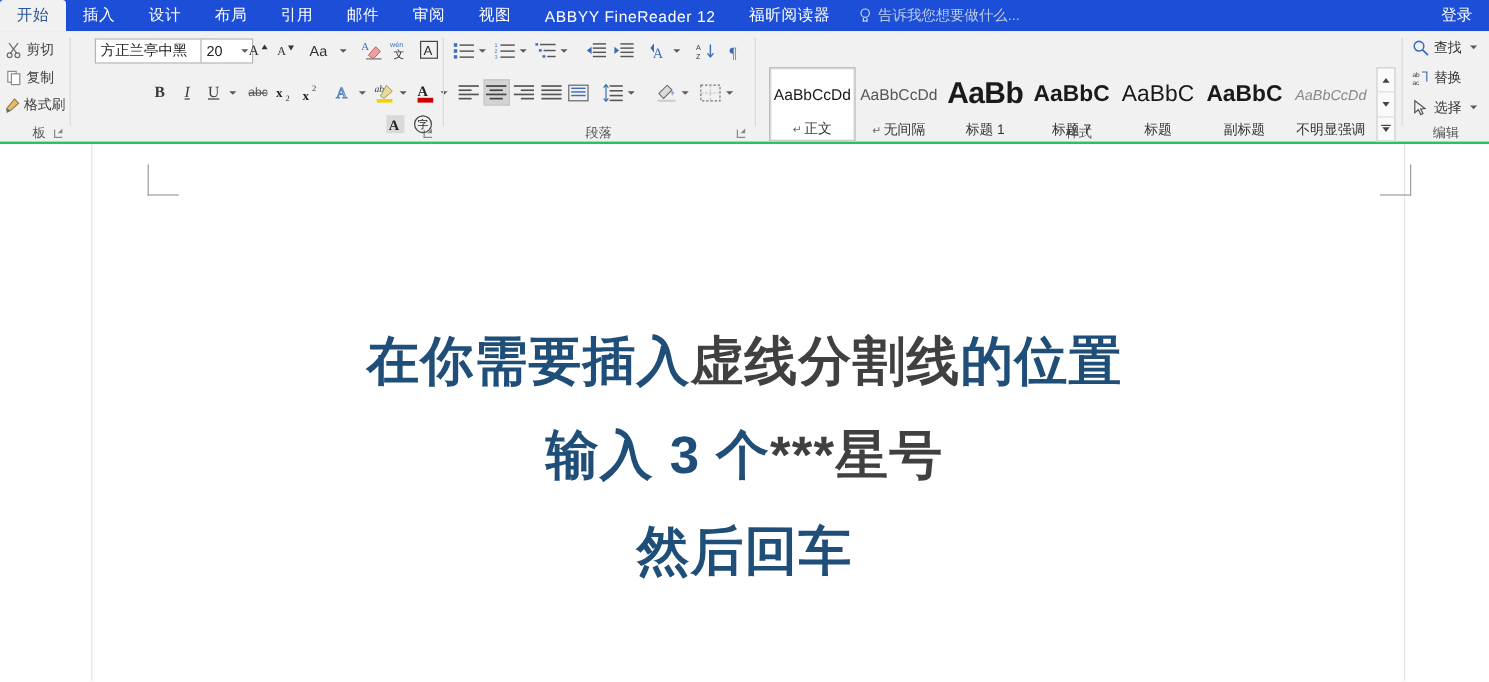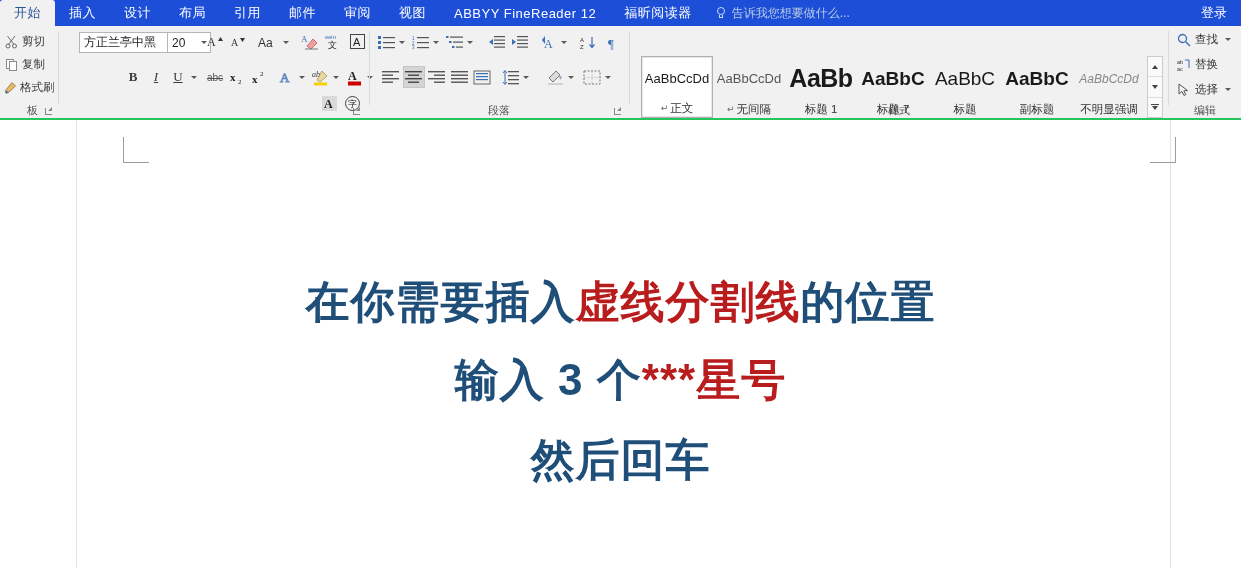--- a/index.html
+++ b/index.html
@@ -352,21 +352,21 @@
     font-weight: bold;
     font-size: 44px;
     line-height: 1;
     letter-spacing: 1px;
     white-space: nowrap;
   }
   .l1 { top: 160px; }
   .l2 { top: 238px; }
   .l3 { top: 318px; }
   .blue { color: #1f4e79; }
-  .red  { color: #b91c1c; }
+  .red  { color: #404040; }
 </style>
 </head>
 <body>
 
 <div id="app">
 
   <div class="ribbon-tabs">
     <div id="tabs-host" style="display:flex;align-items:stretch;">
         <div class="tab active">开始</div>
         <div class="tab">插入</div>

